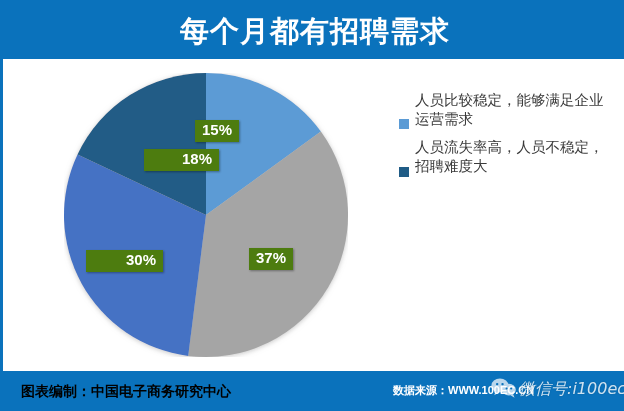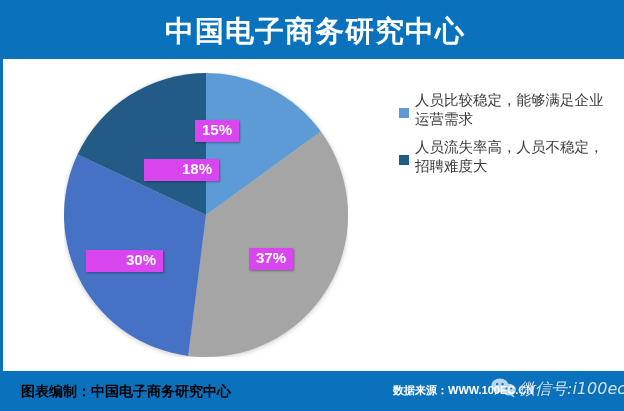--- a/index.html
+++ b/index.html
@@ -37,43 +37,43 @@
   }
   
   .pie-wrap{
     position:absolute;
     left:61px;top:14px;
     width:284px;height:284px;
   }
   .pie-svg{display:block;}
   .slice-label{
     position:absolute;
-    background:#d946ef;
+    background:#4d7c0f;
     color:#ffffff;
     font-size:15px;
     font-weight:bold;
     padding:2px 7px 3px 7px;
     line-height:1.1;
     white-space:nowrap;
     box-shadow:1px 1px 2px rgba(0,0,0,.35);
     text-align:right;
   }
   .lbl-15{ left:131px; top:47px; }
   .lbl-37{ left:185px; top:175px; }
   .lbl-30{ left:22px;  top:177px;padding-left:40px; }
-  .lbl-18{ left:80px;  top:86px;padding-left:38px; }
+  .lbl-18{ left:80px;  top:76px;padding-left:38px; }
   
   .legend{
     position:absolute;
     left:396px;top:32px;
     width:216px;
   }
   .legend-item{
     display:flex;
-    align-items:center;
+    align-items:flex-end;
     margin-bottom:9px;
   }
   .legend-swatch{
     width:10px;height:10px;
     flex:0 0 10px;
     margin-top:5px;
     margin-right:6px;
   }
   .legend-label{
     font-size:14.5px;
@@ -116,21 +116,21 @@
     white-space:nowrap;
     text-shadow:0 0 2px rgba(0,0,0,.25);
   }
 </style>
 </head>
 <body>
 
 <div class="frame">
 
   <div class="header">
-    <div class="header-title">中国电子商务研究中心</div>
+    <div class="header-title">每个月都有招聘需求</div>
   </div>
 
   <div class="chart-body">
 
     <div class="pie-wrap">
       <svg class="pie-svg" width="284" height="284" viewBox="0 0 284 284">
         <defs>
           <filter id="pieshadow" x="-20%" y="-20%" width="140%" height="140%">
             <feDropShadow dx="0" dy="1" stdDeviation="2.5" flood-color="#999" flood-opacity="0.55"></feDropShadow>
           </filter>

